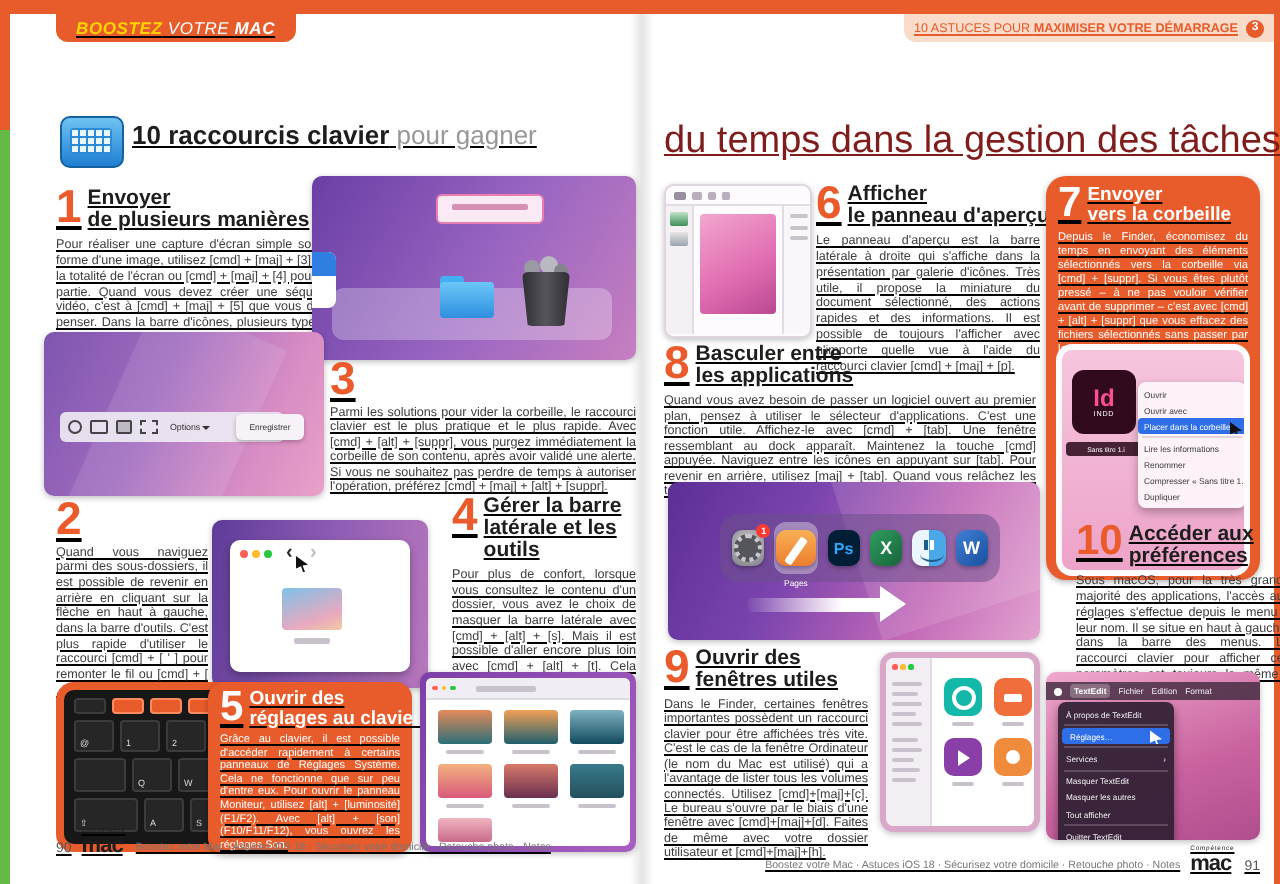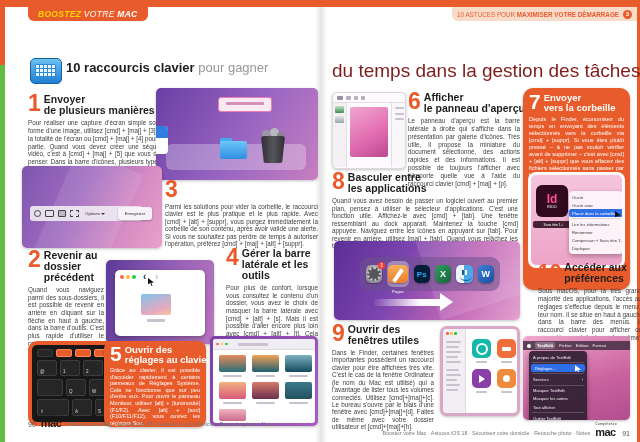--- a/index.html
+++ b/index.html
@@ -1,18 +1,18 @@
 <!DOCTYPE html>
 <html><head>
 <meta charset="utf-8">
 <style>
   html,body{margin:0;padding:0;}
   body{width:640px;height:442px;position:relative;background:#fff;overflow:hidden;
        font-family:"Liberation Sans", sans-serif;-webkit-font-smoothing:antialiased;}
-  .abs{position:absolute;}
+  .abs{position:absolute;text-decoration:underline;}
   .num{font-weight:bold;color:#EA5A2B;line-height:0.85;}
   .sech{font-weight:bold;color:#1d1d1b;line-height:1.05;font-size:10.5px;white-space:nowrap;}
   .secb{color:#3d3d3d;text-align:justify;font-size:6.3px;line-height:1.25;}
   .whitebx .sech,.whitebx .secb,.whitebx .num{color:#fff;}
   .shot{border-radius:5px;overflow:hidden;box-shadow:0 1px 3px rgba(0,0,0,0.25);}
   .dot{border-radius:50%;display:inline-block;}
   .bar{background:#c9c2cc;border-radius:1px;}
   .menu-item{font-size:4.2px;color:#3a3a3a;padding:1.5px 3px;white-space:nowrap;overflow:hidden;}
   .menu-sep{height:1px;background:rgba(0,0,0,0.12);margin:1px 2px;}
   .dmenu-item{font-size:4.1px;color:rgba(255,255,255,0.92);padding:1.6px 4px;white-space:nowrap;overflow:hidden;}
@@ -94,21 +94,20 @@
       <span>Options</span>
       <span style="width:0;height:0;border-left:2px solid transparent;border-right:2px solid transparent;border-top:2.5px solid #333;"></span>
     </span>
   </div>
   <div style="position:absolute;left:96px;top:41px;width:34px;height:13px;background:#f7f2f7;border-radius:3px;font-size:4.2px;color:#333;display:flex;align-items:center;justify-content:center;box-shadow:0 1px 2px rgba(0,0,0,0.25);">Enregistrer</div>
 </div>
 
 <div class="abs" style="left:28px;top:250px;width:76px;">
   <div style="display:flex;gap:3px;">
     <span class="num" style="font-size:23px;">2</span>
-    <span class="sech" style="white-space:normal;"><span>Revenir au dossier</span> <span>précédent</span></span>
   </div>
   <div class="secb" style="margin-top:3px;line-height:1.22;">Quand vous naviguez parmi des sous-dossiers, il est possible de revenir en arrière en cliquant sur la flèche en haut à gauche, dans la barre d'outils. C'est plus rapide d'utiliser le raccourci [cmd] + [ ' ] pour remonter le fil ou [cmd] + [ , ] pour le redescendre.</div>
 </div>
 
 <div class="abs shot" style="left:106px;top:260px;width:108px;height:84px;background:linear-gradient(100deg,#5e3b98,#8d5cb5 50%,#b977bd);">
   <div style="position:absolute;left:9px;top:10px;width:90px;height:66px;background:#fff;border-radius:5px;box-shadow:0 2px 4px rgba(0,0,0,0.3);">
     <span class="dot" style="position:absolute;left:5px;top:5px;width:4px;height:4px;background:#ff5f57;"></span>
     <span class="dot" style="position:absolute;left:11px;top:5px;width:4px;height:4px;background:#febc2e;"></span>
     <span class="dot" style="position:absolute;left:17px;top:5px;width:4px;height:4px;background:#28c840;"></span>
     <span style="position:absolute;left:28px;top:1px;font-size:10px;color:#2b2b2b;font-weight:bold;">‹</span>
@@ -223,21 +222,21 @@
   <div class="secb" style="margin-top:3px;">Le panneau d'aperçu est la barre latérale à droite qui s'affiche dans la présentation par galerie d'icônes. Très utile, il propose la miniature du document sélectionné, des actions rapides et des informations. Il est possible de toujours l'afficher avec n'importe quelle vue à l'aide du raccourci clavier [cmd] + [maj] + [p].</div>
 </div>
 
 <div class="abs whitebx" style="left:523px;top:88px;width:107px;height:202px;background:#E85B2B;border-radius:10px;box-shadow:0 1px 3px rgba(0,0,0,0.3);box-sizing:border-box;padding:5px 6px;">
   <div style="display:flex;gap:3px;">
     <span class="num" style="font-size:21px;">7</span>
     <span class="sech" style="font-size:9.5px;"><span>Envoyer</span><br><span>vers la corbeille</span></span>
   </div>
   <div class="secb" style="margin-top:3px;font-size:5.6px;line-height:1.25;">Depuis le Finder, économisez du temps en envoyant des éléments sélectionnés vers la corbeille via [cmd] + [suppr]. Si vous êtes plutôt pressé – à ne pas vouloir vérifier avant de supprimer – c'est avec [cmd] + [alt] + [suppr] que vous effacez des fichiers sélectionnés sans passer par la corbeille.</div>
 
-  <div style="position:absolute;left:5px;top:84px;width:97px;height:96px;background:linear-gradient(#f6c5dd,#eda3c8);border:3px solid rgba(255,255,255,0.95);border-radius:8px;box-sizing:border-box;overflow:hidden;">
+  <div style="position:absolute;left:5px;top:84px;width:97px;height:116px;background:linear-gradient(#f6c5dd,#eda3c8);border:3px solid rgba(255,255,255,0.95);border-radius:8px;box-sizing:border-box;overflow:hidden;">
     <div style="position:absolute;left:5px;top:10px;width:32px;height:32px;background:#310a1e;border-radius:6px;display:flex;flex-direction:column;align-items:center;justify-content:center;">
       <span style="color:#ff4f93;font-weight:bold;font-size:12px;line-height:1;">Id</span>
       <span style="color:#fff;font-size:3.6px;letter-spacing:0.4px;">INDD</span>
     </div>
     <div style="position:absolute;left:2px;top:46px;width:40px;height:7px;background:rgba(40,8,24,0.85);border-radius:2px;color:#fff;font-size:3.4px;display:flex;align-items:center;justify-content:center;white-space:nowrap;overflow:hidden;">Sans titre 1.i</div>
     <div style="position:absolute;left:38px;top:16px;width:54px;background:#fdf2f8;border-radius:4px;box-shadow:0 2px 5px rgba(0,0,0,0.3);padding:2px 0;">
       <div class="menu-item">Ouvrir</div>
       <div class="menu-item">Ouvrir avec</div>
       <div class="menu-item hl" style="position:relative;">
         <span>Placer dans la corbeille</span>

